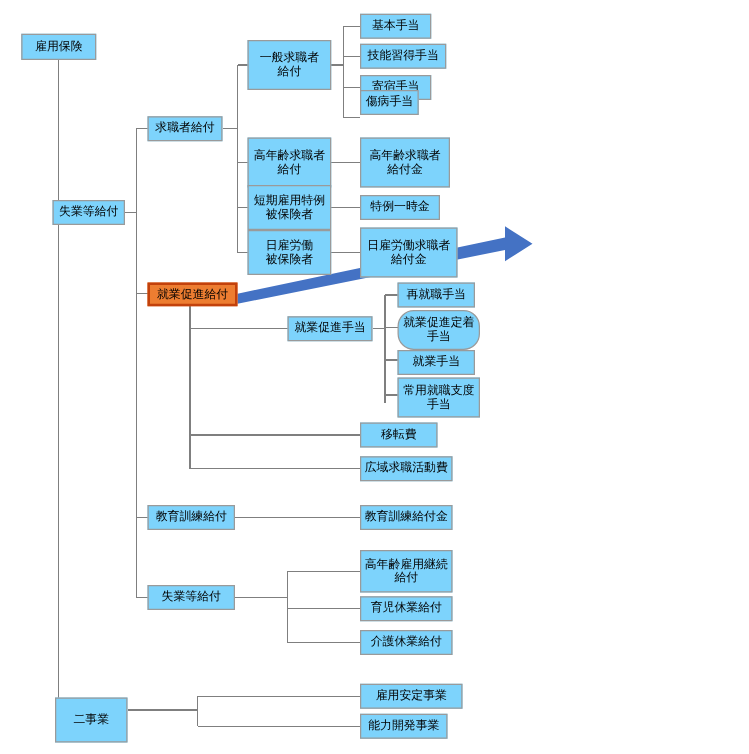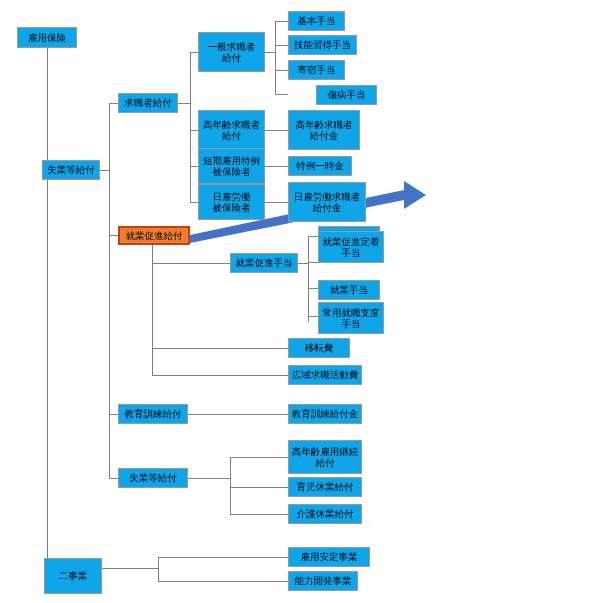--- a/index.html
+++ b/index.html
@@ -30,21 +30,21 @@
     position: absolute;
     left: 0;
     top: 0;
     width: 599px;
     height: 603px;
   }
   .node {
     position: absolute;
     box-sizing: border-box;
     border: 1px solid #9a9a9a;
-    background: #0ea5e9;
+    background: #7dd3fc;
     color: #000000;
     font-size: 9.5px;
     line-height: 11.5px;
     letter-spacing: 0px;
     display: flex;
     align-items: center;
     justify-content: center;
     text-align: center;
     white-space: pre-line;
     padding: 0 2px;
@@ -160,30 +160,30 @@
     <div class="node" style="left:198px; top:184px; width:67px; height:36px;">日雇労働
 被保険者</div>
 
     <div class="node" style="left:230px; top:253px; width:68px; height:20px;">就業促進手当</div>
     <div class="node" style="left:288px; top:338px; width:62px; height:20px;">移転費</div>
     <div class="node" style="left:288px; top:365px; width:74px; height:20px;">広域求職活動費</div>
 
     <div class="node" style="left:288px; top:11px; width:57px; height:20px;">基本手当</div>
     <div class="node" style="left:288px; top:35px; width:69px; height:20px;">技能習得手当</div>
     <div class="node" style="left:288px; top:60px; width:57px; height:20px;">寄宿手当</div>
-    <div class="node" style="left:288px; top:85px; width:61px; height:20px;margin-left:28px;">傷病手当</div>
+    <div class="node" style="left:288px; top:72px; width:47px; height:20px;">傷病手当</div>
 
     <div class="node" style="left:288px; top:110px; width:72px; height:40px;">高年齢求職者
 給付金</div>
     <div class="node" style="left:288px; top:156px; width:64px; height:20px;">特例一時金</div>
     <div class="node" style="left:288px; top:182px; width:78px; height:40px;">日雇労働求職者
 給付金</div>
 
     <div class="node" style="left:318px; top:226px; width:62px; height:20px;">再就職手当</div>
-    <div class="node" style="left:318px; top:231px; width:66px; height:32px;">就業促進定着
+    <div class="node" style="left:318px; top:248px; width:66px; height:32px;border-radius:13px;">就業促進定着
 手当</div>
     <div class="node" style="left:318px; top:280px; width:62px; height:20px;">就業手当</div>
     <div class="node" style="left:318px; top:302px; width:66px; height:32px;">常用就職支度
 手当</div>
 
     <div class="node" style="left:288px; top:404px; width:74px; height:20px;">教育訓練給付金</div>
 
     <div class="node" style="left:288px; top:440px; width:74px; height:34px;">高年齢雇用継続
 給付</div>
     <div class="node" style="left:288px; top:477px; width:74px; height:20px;">育児休業給付</div>

